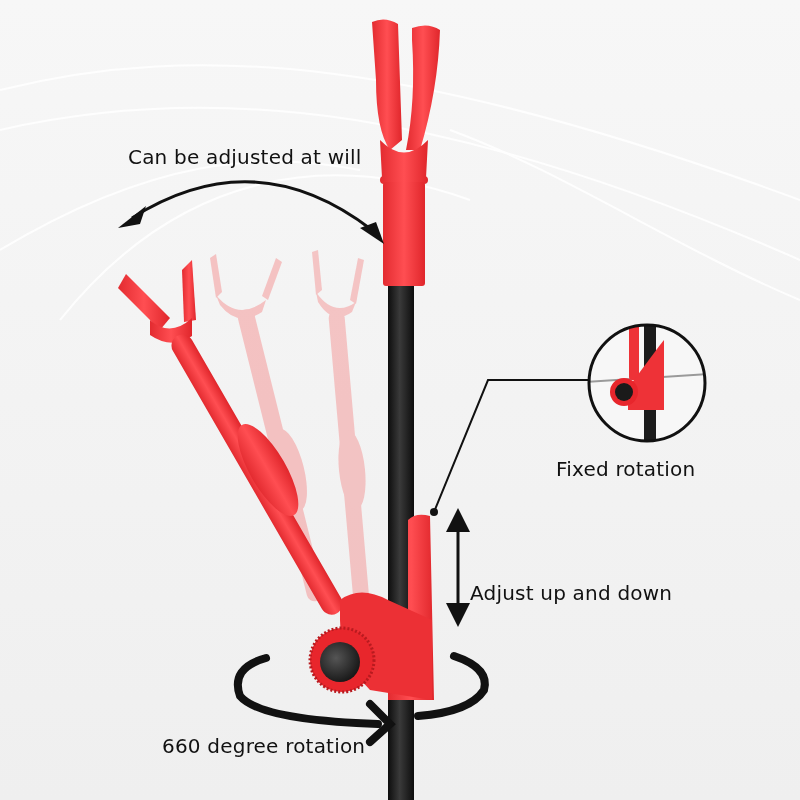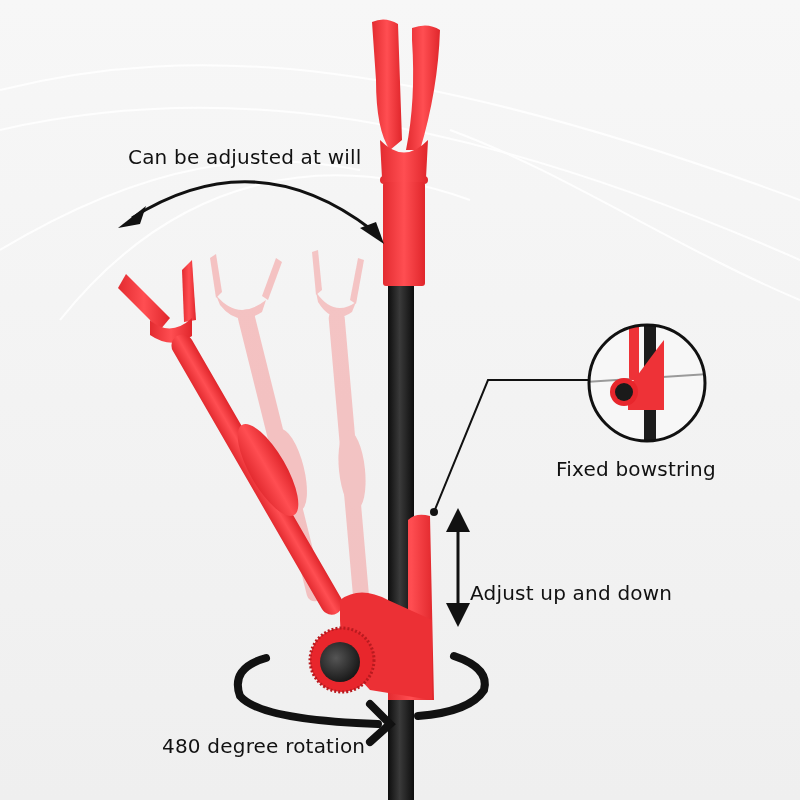--- a/index.html
+++ b/index.html
@@ -120,16 +120,16 @@
     </g>
 
     <g fill="none" stroke="#111" stroke-width="8" stroke-linecap="round">
       <path d="M266 658 Q230 668 240 696 Q260 720 378 724"></path>
       <path d="M454 656 Q490 668 484 690 Q470 712 418 716"></path>
       <path d="M370 704 L390 724 L370 742"></path>
     </g>
   </svg>
 
   <div class="label" id="lbl-adjust-will">Can be adjusted at will</div>
-  <div class="label" id="lbl-bowstring">Fixed bowstring</div>
+  <div class="label" id="lbl-bowstring">Fixed rotation</div>
   <div class="label" id="lbl-updown">Adjust up and down</div>
-  <div class="label" id="lbl-rotation">480 degree rotation</div>
+  <div class="label" id="lbl-rotation">660 degree rotation</div>
 </div>
 
 </body></html>

